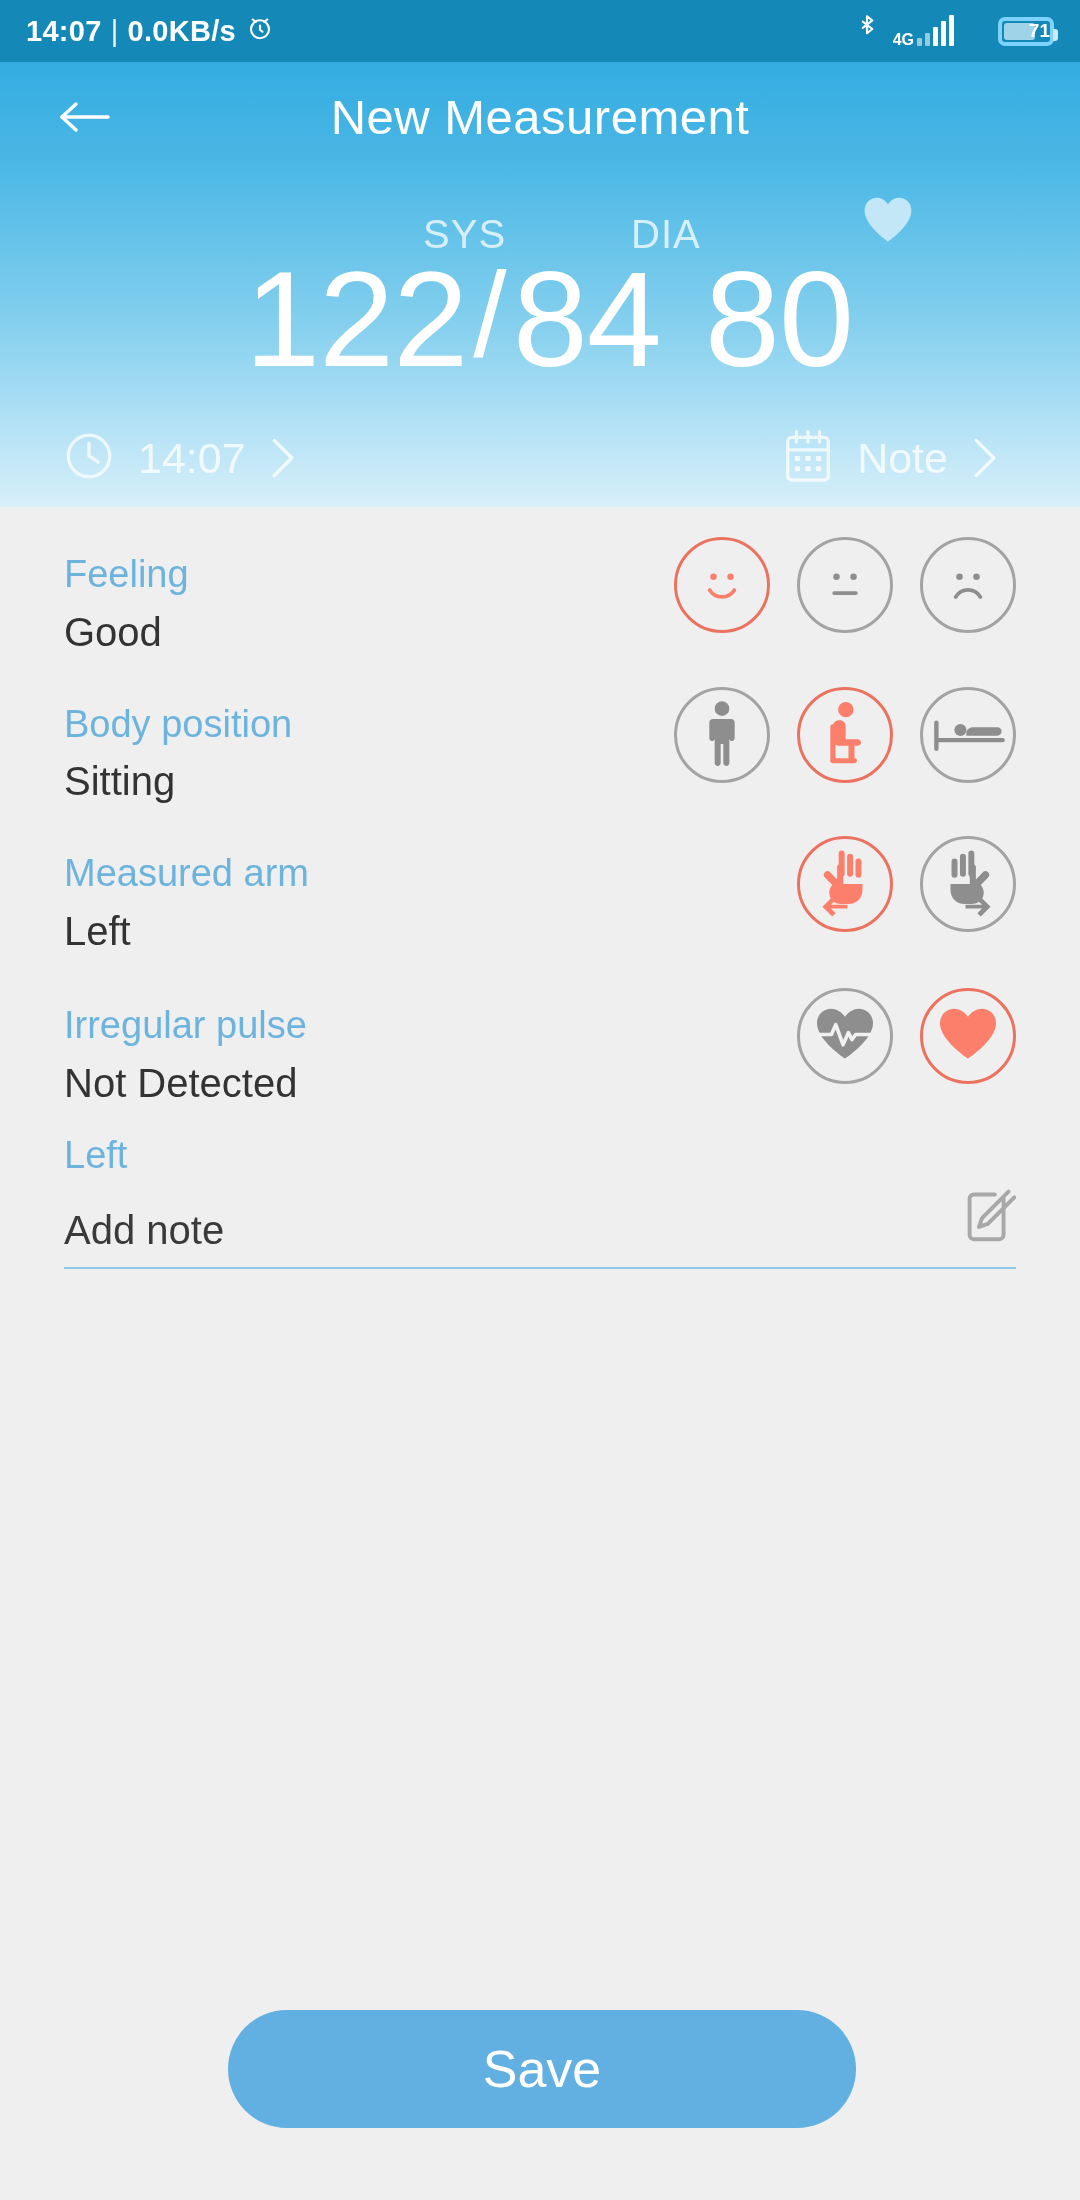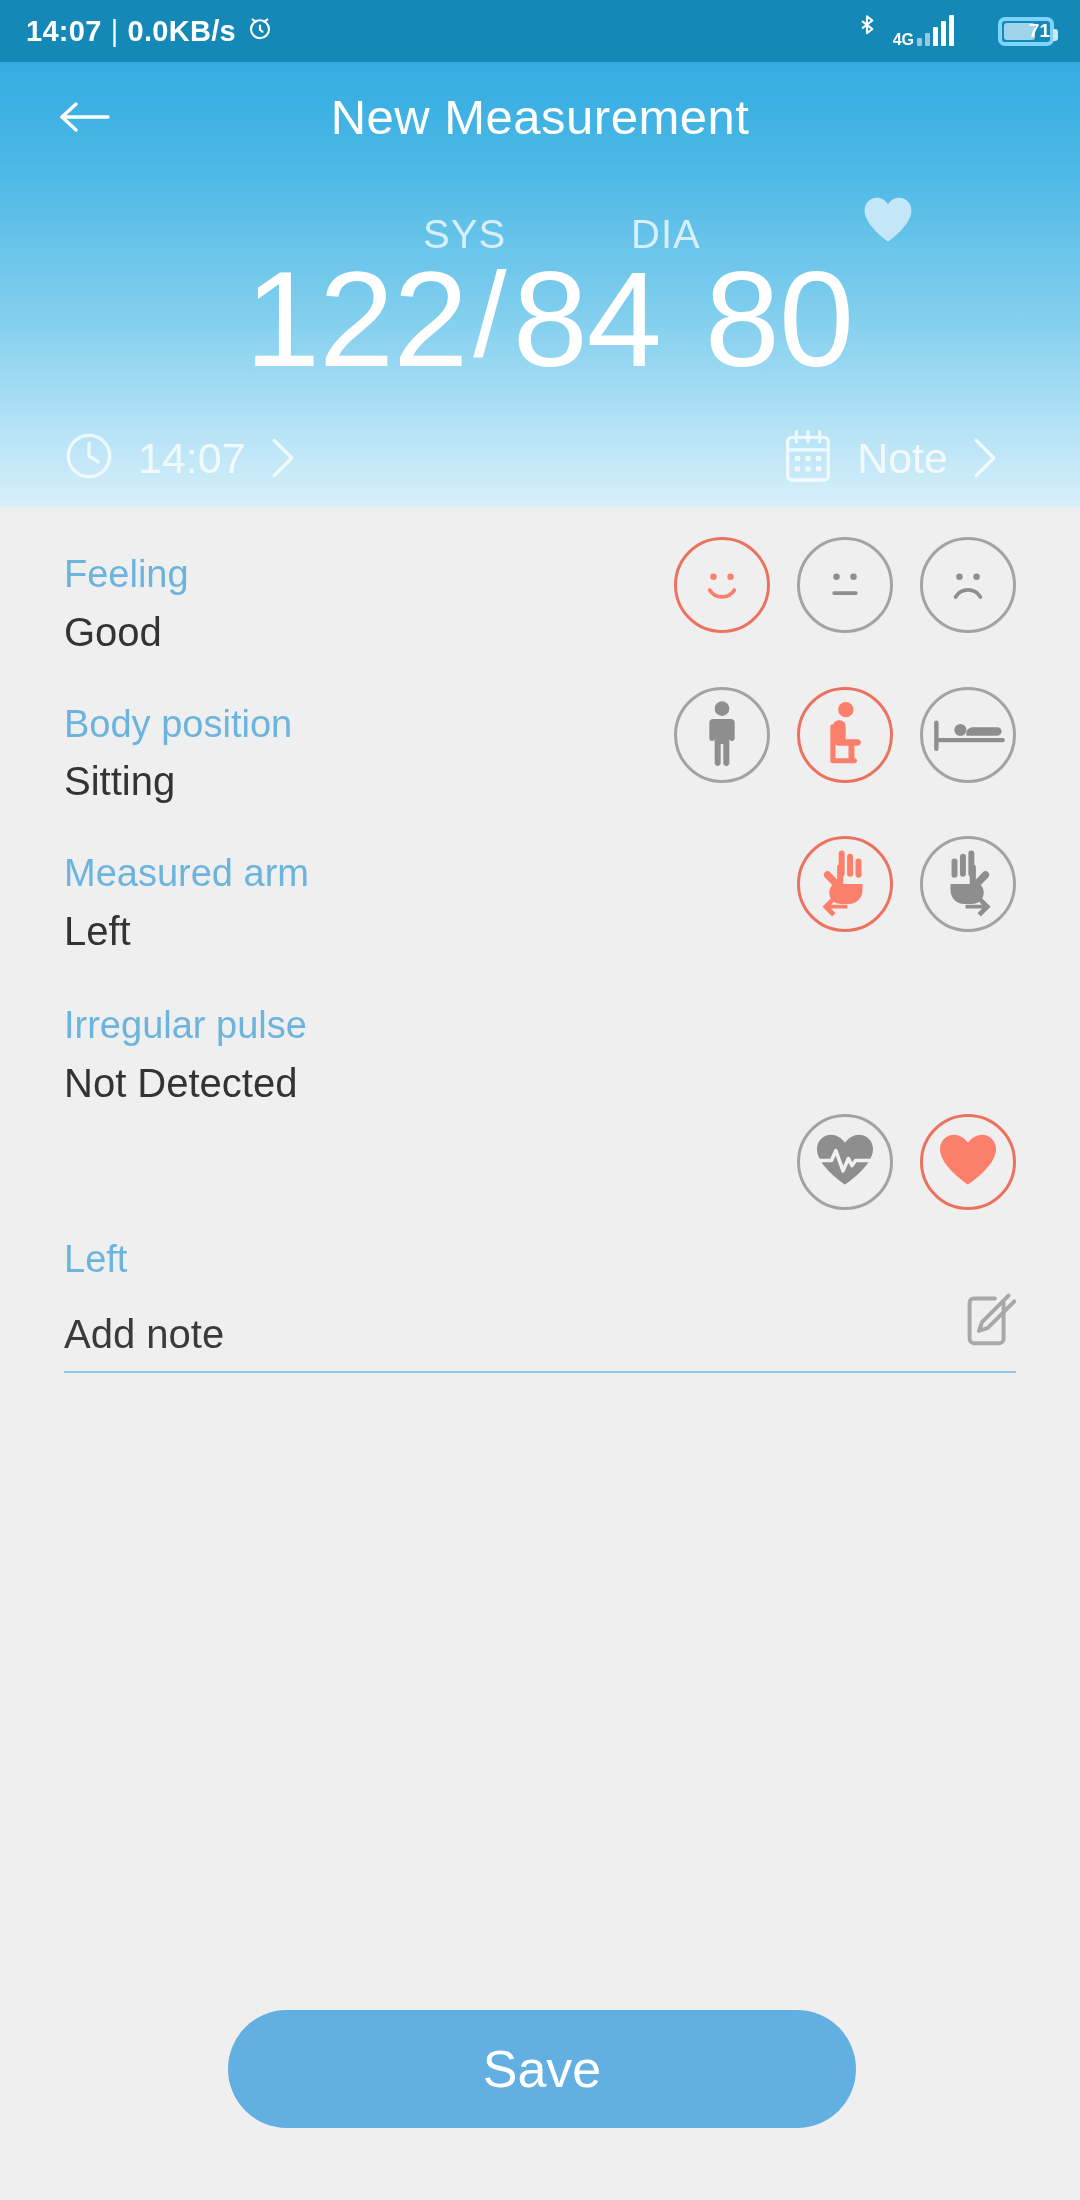--- a/index.html
+++ b/index.html
@@ -108,21 +108,21 @@
     display:flex; align-items:center; justify-content:center;
     cursor:pointer; background:transparent;
   }
   .opt.sel{ border-color:#ec7260; }
   .gray{ color:#8e8e8e; }
   .coral{ color:#fb7f6a; }
 
   .row-feeling{ margin-top:22px; }
   .row-body{ margin-top:24px; }
   .row-arm{ margin-top:24px; }
-  .row-pulse{ margin-top:26px;flex-direction:column; }
+  .row-pulse{ margin-top:26px; }
 
   .row-note{ margin-top:28px; display:block; position:relative; }
   .note-label{ font-size:38px; color:#6cb4dd; }
   .note-line{
     display:flex; align-items:flex-end; justify-content:space-between;
     border-bottom:2px solid #8ec9e8;
     padding-bottom:14px; margin-top:10px;
   }
   .note-placeholder{ font-size:40px; color:#3a3a3a; }
   .note-icon{ margin-bottom:4px; }

